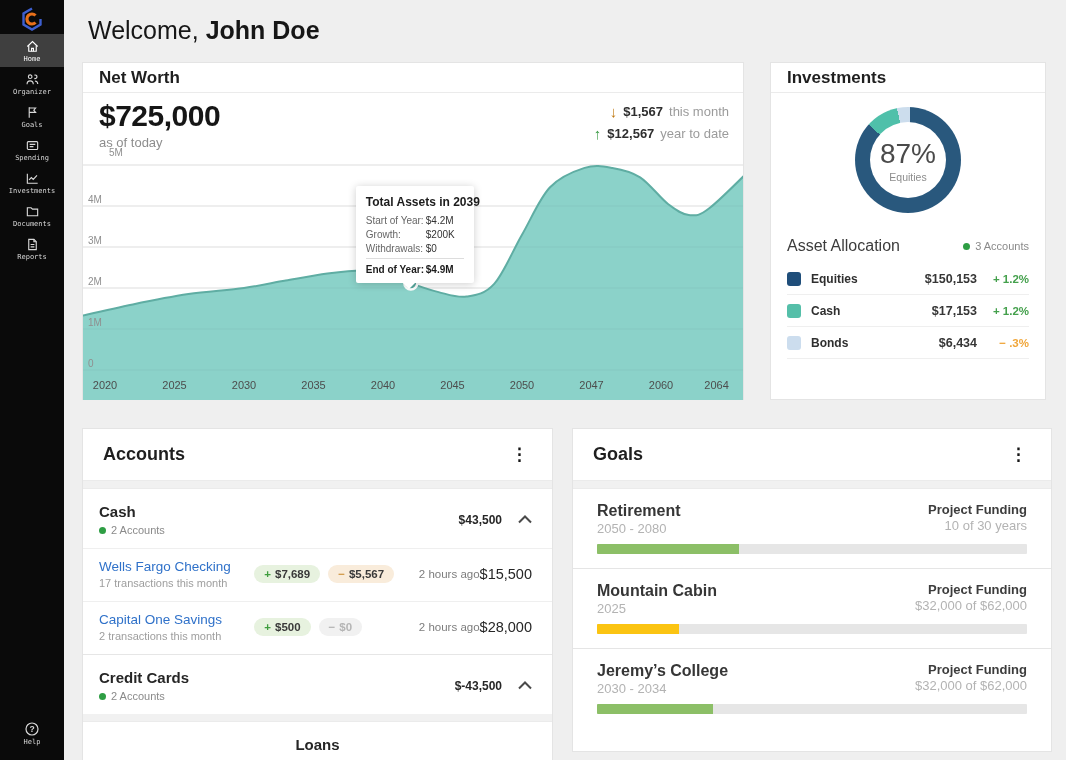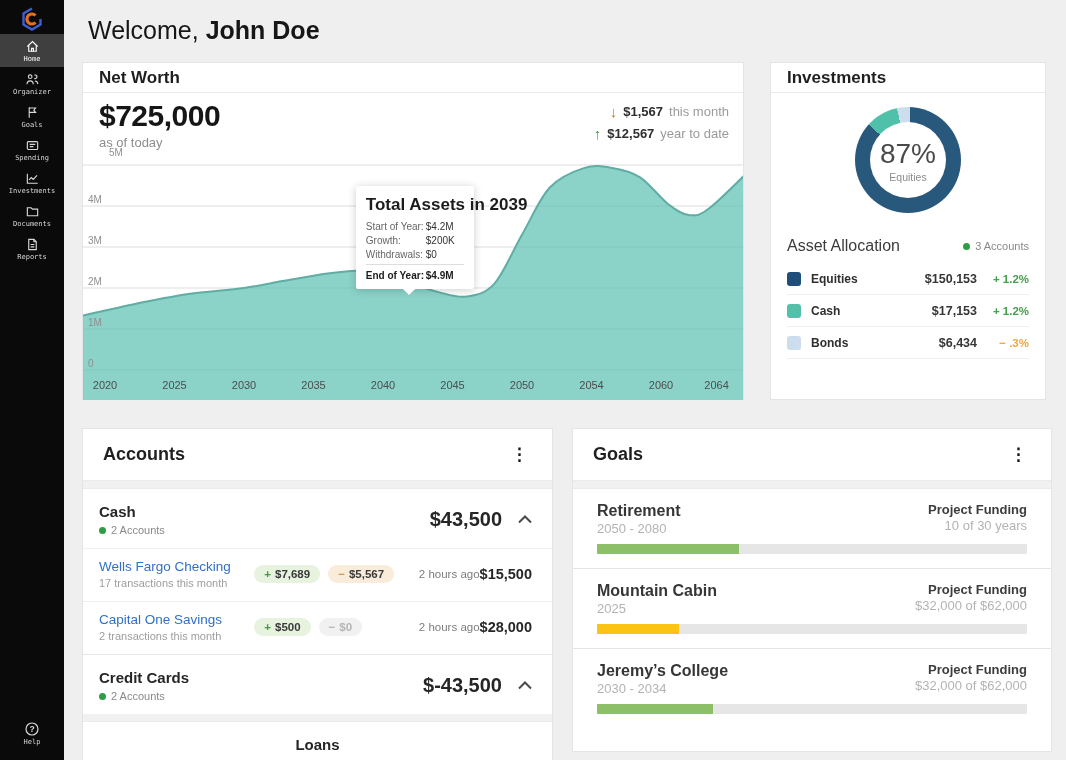--- a/index.html
+++ b/index.html
@@ -41,21 +41,21 @@
   .nw-arrow.up { color:#3f9d49; }
   .nw-stat-value { font-weight:700; color:#2e2e2e; }
   .nw-stat-label { color:#9b9b9b; }
   #nw-chart { position:absolute; left:0; top:0; width:662px; height:307px; }
   .nw-ylabel { position:absolute; left:5px; font-size:10px; color:#8f8f8f; z-index:2; }
   .nw-xlabel { position:absolute; font-size:11px; color:#4d4d4d; z-index:2; transform:translateX(-50%); }
 
   
   .chart-tooltip { position:absolute; width:118px; background:#fff; border-radius:2px; box-shadow:0 1px 8px rgba(0,0,0,.2); padding:9px 10px 8px; z-index:4; }
   .chart-tooltip:after { content:""; position:absolute; bottom:-12px; left:47px; border:6px solid transparent; border-top-color:#fff; }
-  .tt-title { font-size:17px; font-weight:700; color:#1c1c1c; margin-bottom:6px; white-space:nowrap; }
+  .tt-title { font-size:12px; font-weight:700; color:#1c1c1c; margin-bottom:6px; white-space:nowrap; }
   .tt-row { display:flex; font-size:10px; color:#666; margin-bottom:3px; }
   .tt-row .tt-label { width:60px; }
   .tt-row .tt-value { color:#333; }
   .tt-total { display:flex; font-size:10px; font-weight:700; color:#1c1c1c; border-top:1px solid #ddd; padding-top:5px; margin-top:4px; }
   .tt-total .tt-label { width:60px; }
 
   
   #investments-card { left:706px; top:62px; width:276px; height:338px; }
   .donut-wrap { display:flex; justify-content:center; margin-top:14px; }
   .donut { width:106px; height:106px; border-radius:50%; position:relative; }
@@ -74,34 +74,34 @@
   .alloc-change { font-size:11.5px; font-weight:700; width:52px; text-align:right; }
   .alloc-change.up { color:#44a04c; }
   .alloc-change.down { color:#f0a63a; }
 
   
   #accounts-card { left:18px; top:428px; width:471px; height:400px; }
   .acct-group-head { display:flex; align-items:center; justify-content:space-between; padding:14px 20px 12px 16px; }
   .acct-group-name { font-size:15px; font-weight:700; color:#262626; }
   .acct-group-note { margin-top:4px; }
   .acct-group-right { display:flex; align-items:center; gap:16px; }
-  .acct-group-total { font-size:20px; font-weight:700; color:#262626; }
+  .acct-group-total { font-size:12px; font-weight:700; color:#262626; }
   .chev { cursor:pointer; display:flex; }
   .acct-row { display:flex; align-items:center; padding:10px 20px 12px 16px; border-top:1px solid #efefef; }
   .acct-row-name { width:164px; }
   .acct-link { font-size:13.5px; color:#2f71c9; cursor:pointer; }
   .acct-sub { font-size:11px; color:#9e9e9e; margin-top:3px; }
   .pill { display:inline-flex; align-items:center; gap:4px; border-radius:11px; padding:3px 10px; font-size:11.5px; font-weight:700; color:#3a3a3a; }
   .pill .sign { font-weight:700; }
   .pill.in { background:#e7f2df; } .pill.in .sign { color:#3f9e3f; }
   .pill.out { background:#f9ecdb; } .pill.out .sign { color:#d29a4a; }
   .pill.muted { background:#f1f1f1; color:#b5b5b5; } .pill.muted .sign { color:#b5b5b5; }
   .acct-pills { display:flex; gap:8px; width:166px; }
   .acct-updated { font-size:11.5px; color:#7d7d7d; width:72px; text-align:right; }
-  .acct-balance { font-size:14.5px; font-weight:700; color:#262626; flex:1; text-align:right; }
+  .acct-balance { font-size:14.5px; font-weight:400; color:#262626; flex:1; text-align:right; }
   .section-divider { border-top:1px solid #e6e6e6; }
   .partial-section { padding:14px 16px 0;text-align:center; }
   .partial-title { font-size:15px; font-weight:700; color:#262626; }
 
   
   #goals-card { left:508px; top:428px; width:480px; height:324px; }
   .goal-item { padding:13px 24px 14px; }
   .goal-item + .goal-item { border-top:1px solid #e5e5e5; }
   .goal-top { display:flex; justify-content:space-between; align-items:flex-start; }
   .goal-name { font-size:16px; font-weight:700; color:#363636; }
@@ -242,21 +242,21 @@
           <span class="nw-ylabel" style="top: 265px;">0</span>
         </div>
       <div id="nw-xlabels">
           <span class="nw-xlabel" style="left: 22px; top: 286px;">2020</span>
           <span class="nw-xlabel" style="left: 91.5px; top: 286px;">2025</span>
           <span class="nw-xlabel" style="left: 161px; top: 286px;">2030</span>
           <span class="nw-xlabel" style="left: 230.5px; top: 286px;">2035</span>
           <span class="nw-xlabel" style="left: 300px; top: 286px;">2040</span>
           <span class="nw-xlabel" style="left: 369.5px; top: 286px;">2045</span>
           <span class="nw-xlabel" style="left: 439px; top: 286px;">2050</span>
-          <span class="nw-xlabel" style="left: 508.5px; top: 286px;">2054</span>
+          <span class="nw-xlabel" style="left: 508.5px; top: 286px;">2047</span>
           <span class="nw-xlabel" style="left: 578px; top: 286px;">2060</span>
           <span class="nw-xlabel" style="left: 633.6px; top: 286px;">2064</span>
         </div>
 
       <div class="chart-tooltip" id="nw-tooltip" style="left: 272.8px; top: 93.08px;">
         <div class="tt-title">Total Assets in 2039</div>
         <div class="tt-row">
           <span class="tt-label">Start of Year:</span>
           <span class="tt-value">$4.2M</span>
         </div>

